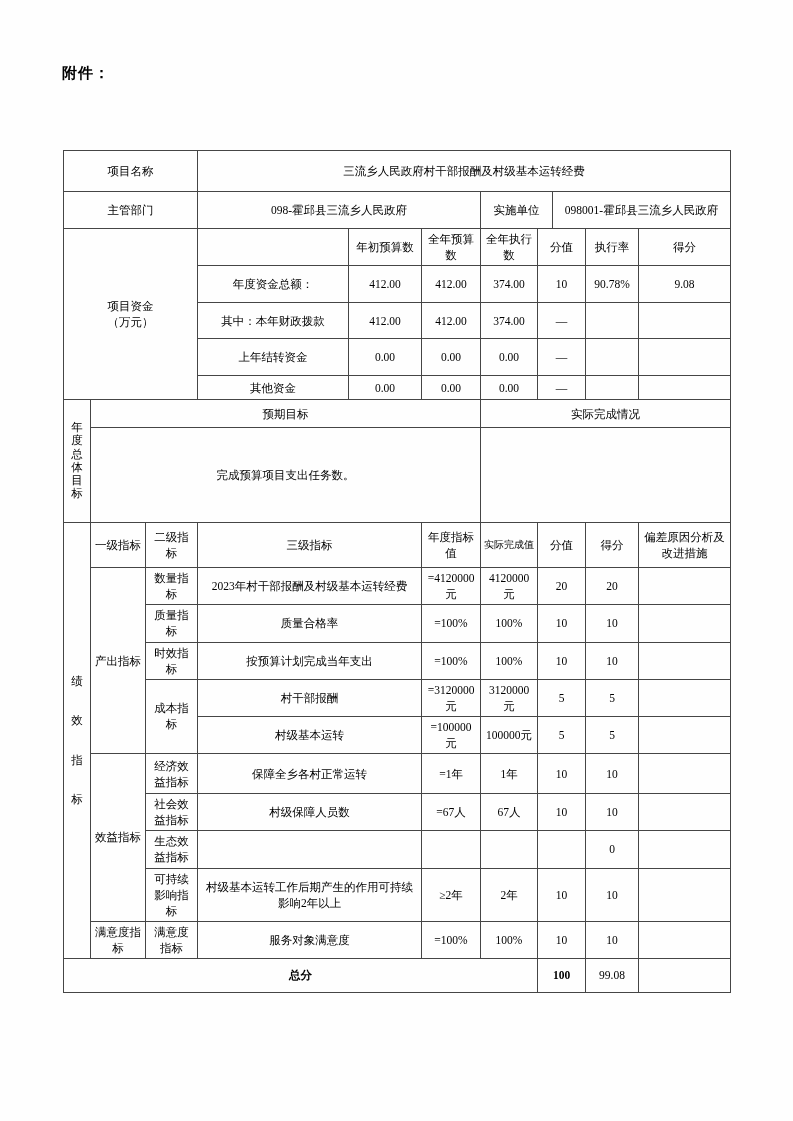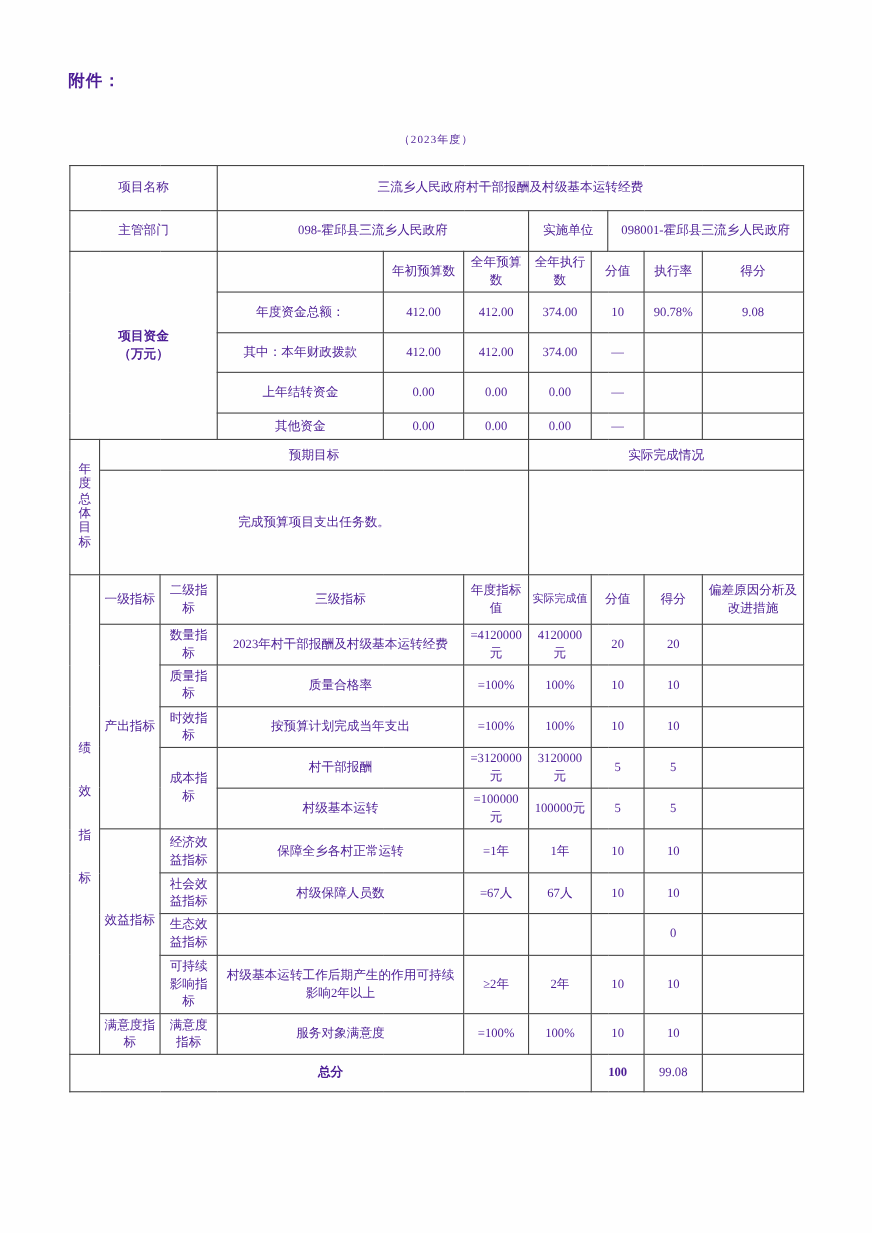--- a/index.html
+++ b/index.html
@@ -5,21 +5,21 @@
   html, body { margin: 0; padding: 0; }
   body {
     width: 793px; height: 1121px;
     background: #ffffff;
     font-family: "Liberation Serif", "DejaVu Serif", serif;
   }
   .page {
     position: relative;
     width: 793px; height: 1121px;
     background: #fefefe;
-    color: #4c1d95;
+    color: #000000;
   }
   .attachment {
     position: absolute; left: 62px; top: 64px;
     font-size: 15px; font-weight: bold; letter-spacing: 1px;
   }
   .title {
     position: absolute; left: 63px; top: 94px; width: 667px;
     text-align: center; font-size: 17px; font-weight: bold; letter-spacing: 2px;
   }
   .subtitle {
@@ -33,38 +33,37 @@
   }
   .form td {
     border: 1px solid #454545;
     text-align: center; vertical-align: middle;
     padding: 2px 3px;
     word-break: break-all;
     line-height: 1.4;
     overflow: hidden;
   }
   .ta-l { text-align: left; padding-left: 5px; }
-  .pre-line { white-space: pre-line; font-weight: bold; }
+  .pre-line { white-space: pre-line; }
   .bold { font-weight: bold; }
   .vtext {
     display: inline-block; width: 1em;
     word-break: break-all; text-align: center;
   }
   .vtext-goal { line-height: 1.15; }
   .vtext-perf { line-height: 3.4; }
   .hdr-pad { padding-left: 11px; padding-right: 11px; }
   .small-hdr { font-size: 10px; }
 </style>
 </head>
 <body>
 
 <div class="page">
 
   <div class="attachment">附件：</div>
-  <div class="subtitle">（2023年度）</div>
 
   <table class="form">
     <colgroup>
       <col style="width:27px">
         <col style="width:55px">
         <col style="width:52px">
       <col style="width:151px">
         <col style="width:73px">
         <col style="width:59px">
       <col style="width:57px">

